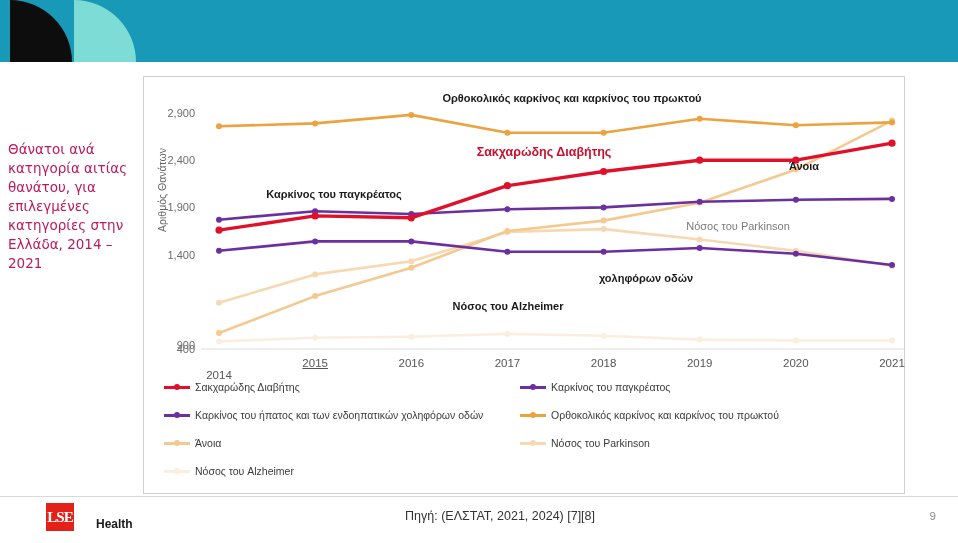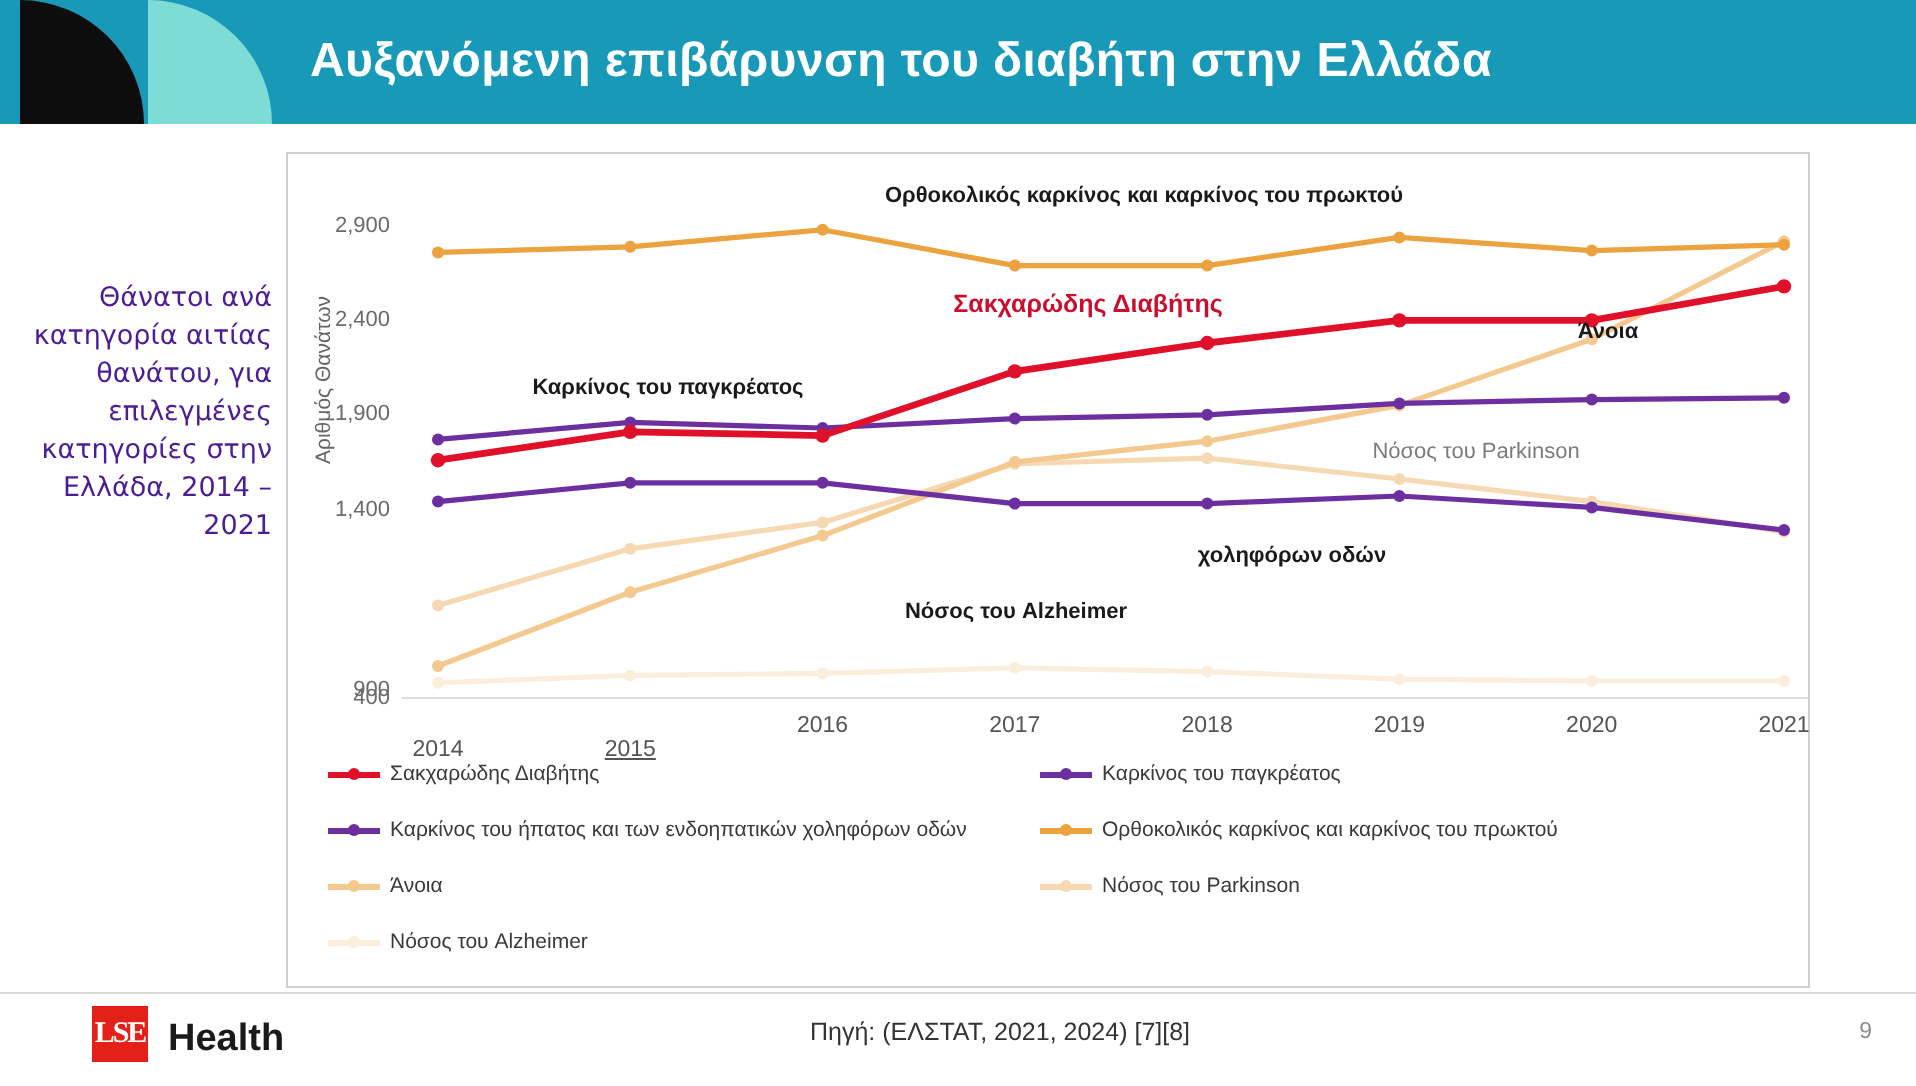--- a/index.html
+++ b/index.html
@@ -47,22 +47,22 @@
     font-weight: bold;
     letter-spacing: .2px;
     white-space: nowrap;
   }
 
   
   #left-caption {
     position: absolute;
     left: 8px; top: 140px;
     width: 128px;
-    text-align: right;
-    color: #4c1d95;
+    text-align: left;
+    color: #be185d;
     font-size: 13.5px;
     line-height: 19px;
     font-family: "DejaVu Sans", sans-serif;
   }
 
   
   #chart-panel {
     position: absolute;
     left: 143px; top: 76px;
     width: 762px; height: 418px;
@@ -172,22 +172,22 @@
     color: #ffffff;
     font-size: 15px;
     font-weight: bold;
     font-family: "Liberation Serif", serif;
     display: flex;
     align-items: center;
     justify-content: center;
     letter-spacing: -1px;
   }
   #logo-text {
-    margin-left: 10px;
-    font-size: 19px;
+    margin-left: 22px;
+    font-size: 12px;
     font-weight: bold;
     color: #1a1a1a;
   }
   #source {
     position: absolute;
     left: 405px; top: 509px;
     font-size: 12.5px;
     color: #333333;
   }
   #page-number {
@@ -196,21 +196,20 @@
     font-size: 11.5px;
     color: #8a8a8a;
   }
 </style>
 </head>
 <body>
 
 <div id="header">
   <div id="header-deco-black"></div>
   <div id="header-deco-teal"></div>
-  <div id="header-title">Αυξανόμενη επιβάρυνση του διαβήτη στην Ελλάδα</div>
 </div>
 
 <div id="left-caption">Θάνατοι ανά κατηγορία αιτίας θανάτου, για επιλεγμένες κατηγορίες στην Ελλάδα, 2014 – 2021</div>
 
 <div id="chart-panel">
   <div id="yaxis-title">Αριθμός Θανάτων</div>
   <div id="plot">
       <svg width="760" height="416" style="position: absolute; left: 0px; top: 0px;">
         <line x1="57" x2="760" y1="272" y2="272" stroke="#dcdcdc" stroke-width="1"></line>
         <g>
@@ -291,21 +290,21 @@
           <circle cx="748.0" cy="66.2" r="3.6" fill="#e1102a"></circle>
         </g>
       </svg>
       <div class="ytick" style="top: 272px; left: 0px; width: 51px;">400</div>
       <div class="ytick" style="top: 224.8px; left: 0px; width: 51px; margin-top: 43px;">900</div>
       <div class="ytick" style="top: 177.6px; left: 0px; width: 51px;">1,400</div>
       <div class="ytick" style="top: 130.4px; left: 0px; width: 51px;">1,900</div>
       <div class="ytick" style="top: 83.2px; left: 0px; width: 51px;">2,400</div>
       <div class="ytick" style="top: 36px; left: 0px; width: 51px;">2,900</div>
       <div class="xtick" style="left: 75px; top: 292px;">2014</div>
-      <div class="xtick" style="left: 171.143px; top: 292px; text-decoration: underline;">2015</div>
+      <div class="xtick" style="left: 171.143px; top: 280px; text-decoration: underline;">2015</div>
       <div class="xtick" style="left: 267.286px; top: 280px;">2016</div>
       <div class="xtick" style="left: 363.429px; top: 280px;">2017</div>
       <div class="xtick" style="left: 459.571px; top: 280px;">2018</div>
       <div class="xtick" style="left: 555.714px; top: 280px;">2019</div>
       <div class="xtick" style="left: 651.857px; top: 280px;">2020</div>
       <div class="xtick" style="left: 748px; top: 280px;">2021</div>
       <div class="annot " style="left: 428px; top: 14px;">Ορθοκολικός καρκίνος και καρκίνος του πρωκτού</div>
       <div class="annot red" style="left: 400px; top: 68px;">Σακχαρώδης Διαβήτης</div>
       <div class="annot " style="left: 190px; top: 110px;">Καρκίνος του παγκρέατος</div>
       <div class="annot " style="left: 660px; top: 82px;">Άνοια</div>

